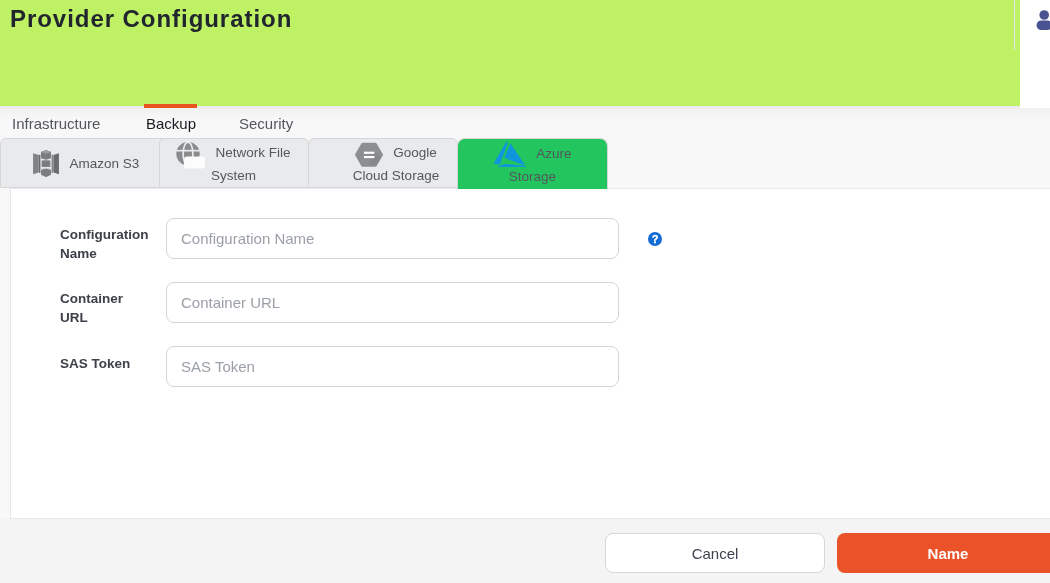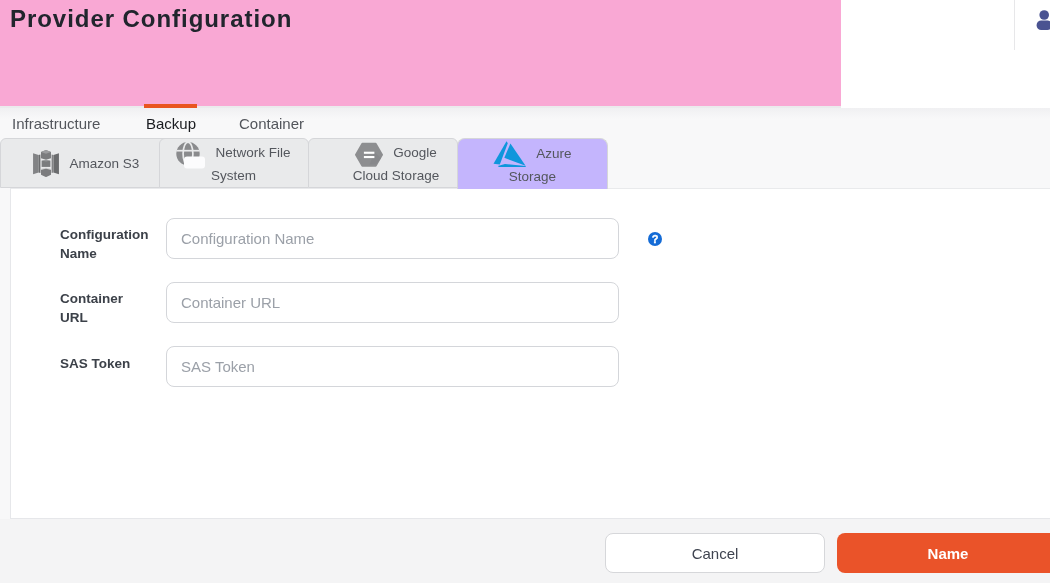--- a/index.html
+++ b/index.html
@@ -1,38 +1,38 @@
 <!DOCTYPE html>
 <html><head>
 <meta charset="utf-8">
 <style>
 * { margin:0; padding:0; box-sizing:border-box; }
 html,body { width:1050px; height:583px; overflow:hidden; font-family:"Liberation Sans", sans-serif; background:#fff; position:relative; }
 
 
-.header { position:absolute; left:0; top:0; width:841px; height:108px; background:#f9a8d4; border-bottom:2px solid #ebebed; z-index:5; }
+.header { position:absolute; left:0; top:0; width:1020px; height:108px; background:#bef264; border-bottom:2px solid #ebebed; z-index:5; }
 h1 { position:absolute; left:10px; top:5px; font-size:24px; font-weight:bold; color:#21252d; letter-spacing:0.95px; }
 .mtab { position:absolute; top:71px; font-size:15px; color:#53565c;margin-top:44px; }
 .mtab.active { color:#191b1f; }
 .underline { position:absolute; left:144px; top:104px; width:53px; height:4px; background:#e95520; z-index:6; }
 .divider { position:absolute; left:1014px; top:0; width:1px; height:50px; background:#e7e7e9; z-index:6; }
 .person { position:absolute; left:1032px; top:4px; z-index:6; }
 
 
 .pagebg { position:absolute; left:0; top:108px; width:1050px; height:475px; background:#f8f8f9; }
 .headshadow { position:absolute; left:0; top:108px; width:1050px; height:11px; background:linear-gradient(#f0f0f2, #f8f8f9); }
 
 
 .cardbody { position:absolute; left:10px; top:188px; width:1045px; height:331px; background:#fff; border:1px solid #e6e7ea; border-top-color:#e9eaec; }
 
 
 .ptab { position:absolute; top:138px; height:50px; background:#e9eaeb; border:1px solid #d5d6d9; border-radius:6px 6px 0 0; padding-top:2px; display:flex; align-items:center; justify-content:center; color:#54575d; font-size:13.5px; line-height:23.4px; text-align:center; z-index:2; }
 .ptab .in { display:block; padding:0 8px; }
 .ptab svg { vertical-align:middle; margin-right:10px; margin-top:-1px; margin-bottom:-5px; }
-.ptab.active { background:#c4b5fd; border-bottom:none; height:51px; z-index:3; border-radius:8px 8px 0 0; }
+.ptab.active { background:#22c55e; border-bottom:none; height:51px; z-index:3; border-radius:8px 8px 0 0; }
 
 
 .flabel { position:absolute; left:60px; width:92px; font-size:13.5px; font-weight:bold; color:#3c4149; line-height:19.3px; }
 .finput { position:absolute; left:166px; width:453px; height:41px; border:1px solid #d4d6da; border-radius:8px; background:#fff; font-size:15px; padding:0 14px; color:#3c4149; font-family:"Liberation Sans", sans-serif; }
 .finput::placeholder { color:#9ba0a8; opacity:1; }
 .help { position:absolute; left:647.5px; top:231.5px; }
 
 
 .footer { position:absolute; left:0; top:519px; width:1050px; height:64px; background:#f4f4f5; z-index:4; }
 .btn { position:absolute; top:14px; height:40px; border-radius:8px; font-size:15px; display:flex; align-items:center; justify-content:center;margin-left:18px; }
@@ -41,21 +41,21 @@
 </style>
 </head>
 <body>
 <div class="pagebg"></div>
 <div class="headshadow"></div>
 
 <div class="header">
   <h1>Provider Configuration</h1>
   <span class="mtab" style="left:12px;">Infrastructure</span>
   <span class="mtab active" style="left:146px;">Backup</span>
-  <span class="mtab" style="left:239px;">Container</span>
+  <span class="mtab" style="left:239px;">Security</span>
 </div>
 <div class="underline"></div>
 <div class="divider"></div>
 <svg class="person" width="26" height="28" viewBox="0 0 26 28">
   <circle cx="12.2" cy="11" r="4.8" fill="#4a5391"></circle>
   <rect x="4.6" y="16.4" width="15.4" height="9.6" rx="4.6" fill="#4a5391"></rect>
 </svg>
 
 <div class="cardbody"></div>
 

